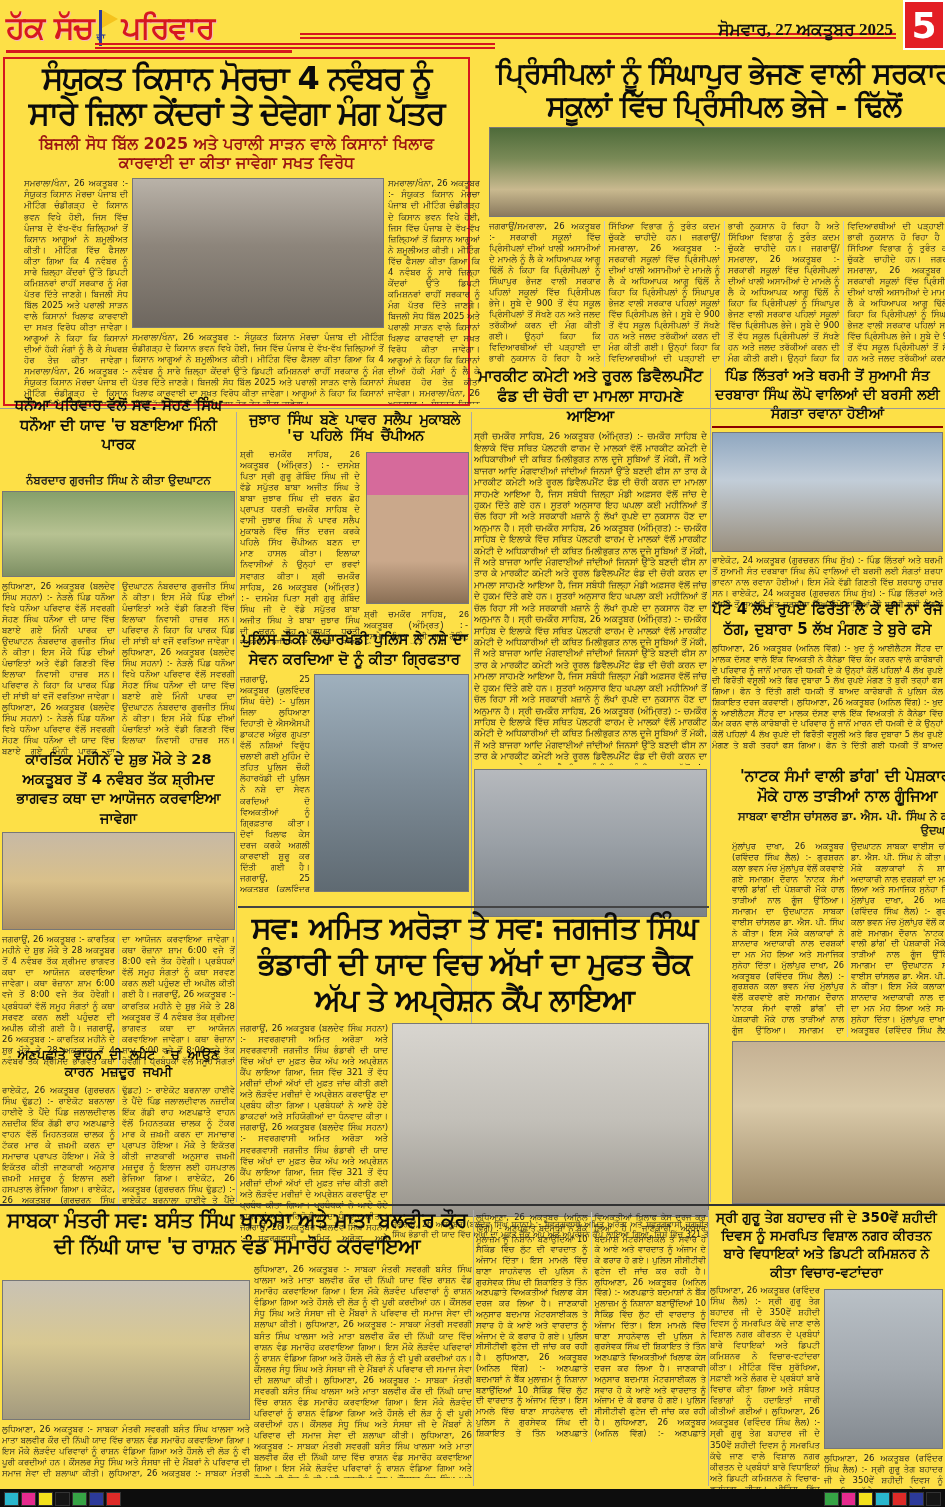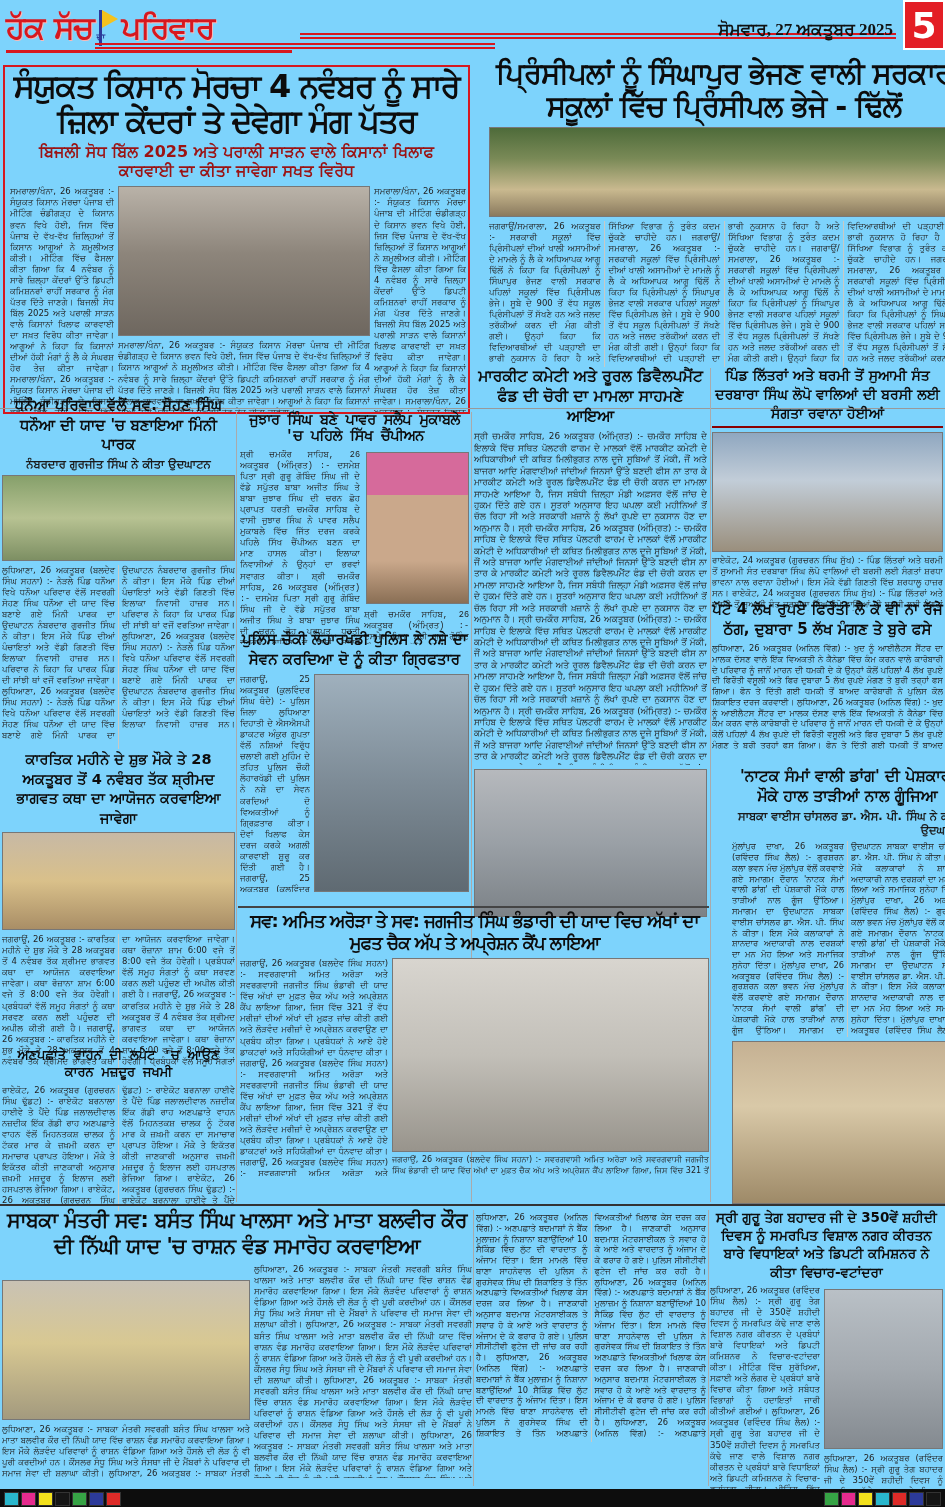--- a/index.html
+++ b/index.html
@@ -1,16 +1,16 @@
 <!DOCTYPE html>
 <html><head>
 <meta charset="utf-8">
 <style>
   html,body{margin:0;padding:0;background:#e8e8e4;}
-  #page{position:relative;width:945px;height:1507px;background:#7dd3fc;margin:0 auto;
+  #page{position:relative;width:945px;height:1507px;background:#fde047;margin:0 auto;
         font-family:"DejaVu Sans","Liberation Sans",sans-serif;color:#1a1a1a;overflow:hidden;}
   .abs{position:absolute;}
   .photo{border:1px solid #777;box-sizing:border-box;}
   .body-txt{font-size:8.5px;line-height:1.3;text-align:justify;color:#222;overflow:hidden;box-sizing:border-box;}
   .cols-2{column-count:2;column-gap:7px;column-rule:1px solid #c9c9c4;}
   .cols-4{column-count:4;column-gap:8px;column-rule:1px solid #c9c9c4;}
   h1,h2,h3,p{margin:0;padding:0;}
   .hd{font-weight:bold;text-align:center;color:#0c0c0c;}
 
   
@@ -25,21 +25,21 @@
   #mlineB{left:300px;top:37px;width:596px;height:2px;}
   #mlineC{left:95px;top:43px;width:400px;height:2px;}
   #mlineD{left:95px;top:47px;width:400px;height:2px;}
   #mlineE{left:6px;top:50px;width:286px;height:3px;}
   #page-date{right:52px;top:20px;font-family:"Liberation Serif","DejaVu Serif",serif;font-size:17px;font-weight:bold;color:#111;}
   #page-num-box{left:903px;top:0;width:42px;height:50px;background:#e31e25;color:#fff;
                 display:flex;align-items:center;justify-content:center;font-size:36px;font-weight:bold;
                 box-shadow:inset 0 0 0 2px #fff, inset 0 0 0 4px #e31e25;}
 
   
-  #a-kisan{left:3px;top:57px;width:467px;height:349px;border:2px solid #d6181f;box-sizing:border-box;padding:2px 5px;margin-top:8px;}
+  #a-kisan{left:3px;top:57px;width:467px;height:349px;border:2px solid #d6181f;box-sizing:border-box;padding:2px 19px;}
   #a-kisan .h-xl{font-size:32px;line-height:1.1;letter-spacing:-1.5px;}
   #a-kisan .sub{font-size:16px;font-weight:bold;color:#9b1313;text-align:center;margin-top:3px;}
   #kisan-wrap{position:relative;height:232px;margin-top:4px;}
   #ph-meeting{left:108px;top:2px;width:252px;height:150px;background:linear-gradient(180deg,#b9b2a8,#8d857b 45%,#6e675f);}
   #kisan-t1{left:0;top:2px;width:104px;height:226px;}
   #kisan-t2{left:364px;top:2px;width:92px;height:226px;}
   #kisan-t3{left:108px;top:156px;width:252px;height:72px;}
 
   
   #a-principals{left:475px;top:57px;width:470px;height:349px;margin-left:14px;}
@@ -55,21 +55,21 @@
   .vsep{background:#aaa;width:1px;}
   #v1{left:236px;top:412px;height:790px;}
   #v2{left:471px;top:412px;height:790px;}
   #v3{left:710px;top:368px;height:834px;}
   #v4{left:473px;top:1210px;height:276px;}
   #v5{left:708px;top:1210px;height:276px;}
 
   
   #a-dhanoa{left:2px;top:396px;width:233px;}
   #a-dhanoa .hd{font-size:15px;line-height:1.3;}
-  #a-dhanoa .sub{font-size:11.5px;font-weight:bold;text-align:center;margin-top:2px;}
+  #a-dhanoa .sub{font-size:11.5px;font-weight:bold;text-align:center;margin-top:18px;}
   #ph-park{width:233px;height:86px;margin-top:4px;background:linear-gradient(180deg,#86a06b,#b7c292 50%,#7d8f63);}
   #dhanoa-body{height:184px;margin-top:4px;}
 
   #a-katha{left:2px;top:750px;width:233px;}
   #a-katha .hd{font-size:14.5px;line-height:1.35;}
   #ph-katha{width:233px;height:98px;margin-top:4px;background:linear-gradient(180deg,#c7b9a5,#d9c08a 50%,#a98e66);}
   #katha-body{height:140px;margin-top:4px;}
 
   #a-majdoor{left:2px;top:1048px;width:233px;}
   #a-majdoor .hd{font-size:13px;line-height:1.3;font-family:Liberation Mono, monospace;}
@@ -106,21 +106,21 @@
   #thug-body{height:106px;margin-top:4px;font-size:8.3px;}
 
   #a-natak{left:712px;top:766px;width:231px;padding-left:20px;}
   #a-natak .hd{font-size:15.5px;line-height:1.3;}
   #a-natak .sub{font-size:11.5px;font-weight:bold;text-align:right;margin-top:3px;}
   #natak-body{height:196px;margin-top:4px;font-size:8.3px;}
   #ph-natak{width:231px;height:163px;margin-top:4px;background:linear-gradient(180deg,#c5b193,#d9c9a8 40%,#9e8a68);}
 
   
   #a-eyecamp{left:240px;top:910px;width:469px;}
-  #a-eyecamp .h-xl{font-size:18px;line-height:1.2;letter-spacing:-1px;}
+  #a-eyecamp .h-xl{font-size:30px;line-height:1.2;letter-spacing:-1px;}
   #eyecamp-wrap{position:relative;height:218px;margin-top:5px;}
   #eyecamp-t1{position:absolute;left:0;top:0;width:148px;height:218px;}
   #ph-eyecamp{position:absolute;left:152px;top:0;width:317px;height:194px;background:linear-gradient(180deg,#d8d5cf,#c2bfb8 50%,#98948c);}
   #eyecamp-t2{position:absolute;left:152px;top:197px;width:317px;height:21px;font-size:8px;}
 
   
   #a-ration{left:2px;top:1208px;width:470px;}
   #a-ration .hd{font-size:20.5px;line-height:1.25;letter-spacing:-0.5px;}
   #ration-wrap{position:relative;height:214px;margin-top:5px;}
   #ph-ration{position:absolute;left:0;top:16px;width:248px;height:140px;background:linear-gradient(180deg,#c9c2b4,#d8c892 45%,#a39a7e);}

